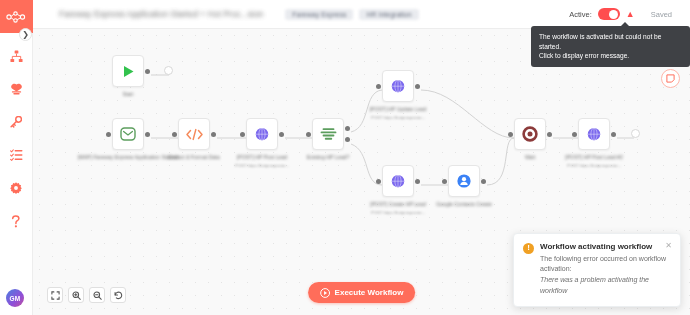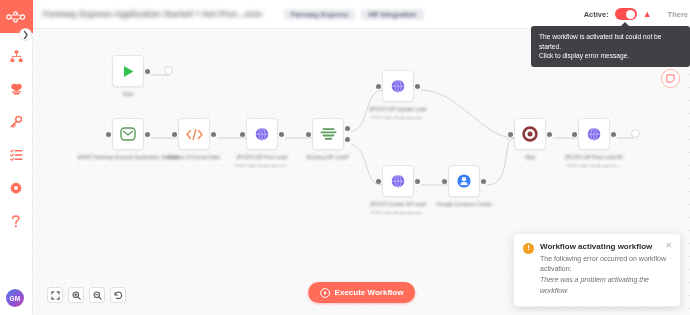--- a/index.html
+++ b/index.html
@@ -45,23 +45,22 @@
     background: linear-gradient(135deg,#4b7fe0 0%,#8f4fd8 60%,#c0519b 100%);
     color: #fff; font-size: 6.5px; font-weight: bold;
     display: flex; align-items: center; justify-content: center;
     letter-spacing: .3px;
   }
 
   
   .header {
     position: absolute; left: 33px; top: 0; right: 0; height: 29px;
     background: #fff; border-bottom: 1px solid #ededed;
-    display: flex; align-items: center; padding: 0 2px;
+    display: flex; align-items: center; padding: 0 18px;
     z-index: 30;
-    font-weight: bold;
   }
   .wf-title {
     font-size: 8.5px; color: #555; white-space: nowrap;
     filter: blur(1.9px); opacity: .8; margin-left: 8px;
   }
   .tags { display: flex; gap: 6px; margin-left: 22px; }
   .tag {
     font-size: 7px; color: #6b7280; background: #e9ebef;
     border-radius: 3px; padding: 2px 7px; filter: blur(1.8px);
   }
@@ -261,21 +260,21 @@
     <div class="tags">
       <span class="tag">Fareway Express</span>
       <span class="tag">HR Integration</span>
     </div>
     <div class="hdr-right">
       <span class="active-label">Active:</span>
       <div class="toggle">
           <div class="knob"></div>
         </div>
       <span class="warn-tri">▲</span>
-      <span class="saved-label">There</span>
+      <span class="saved-label">Saved</span>
     </div>
   </div>
 
   <div class="tooltip">
     <div>The workflow is activated but could not be started.</div>
     <div>Click to display error message.</div>
   </div>
 
   <div class="canvas">
 

